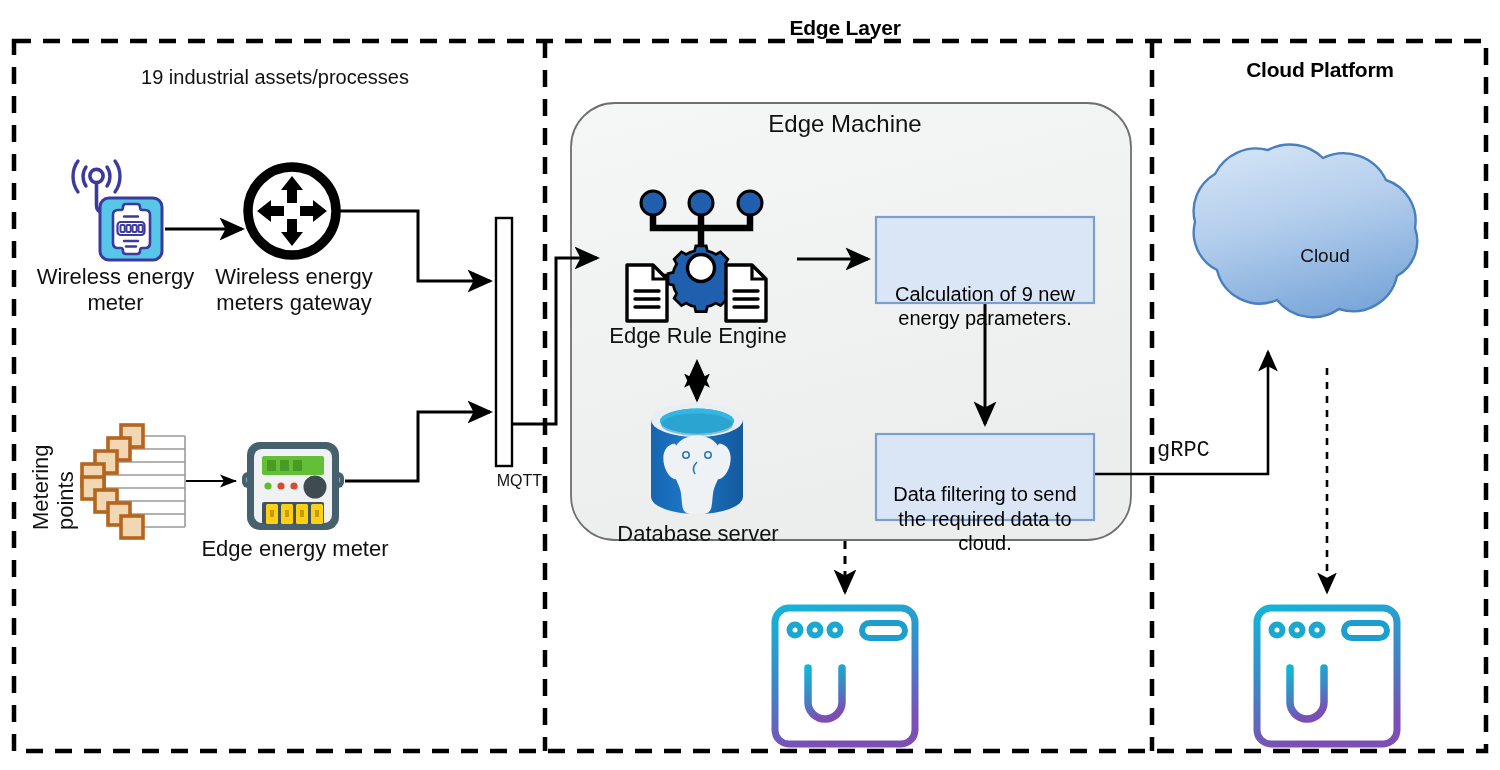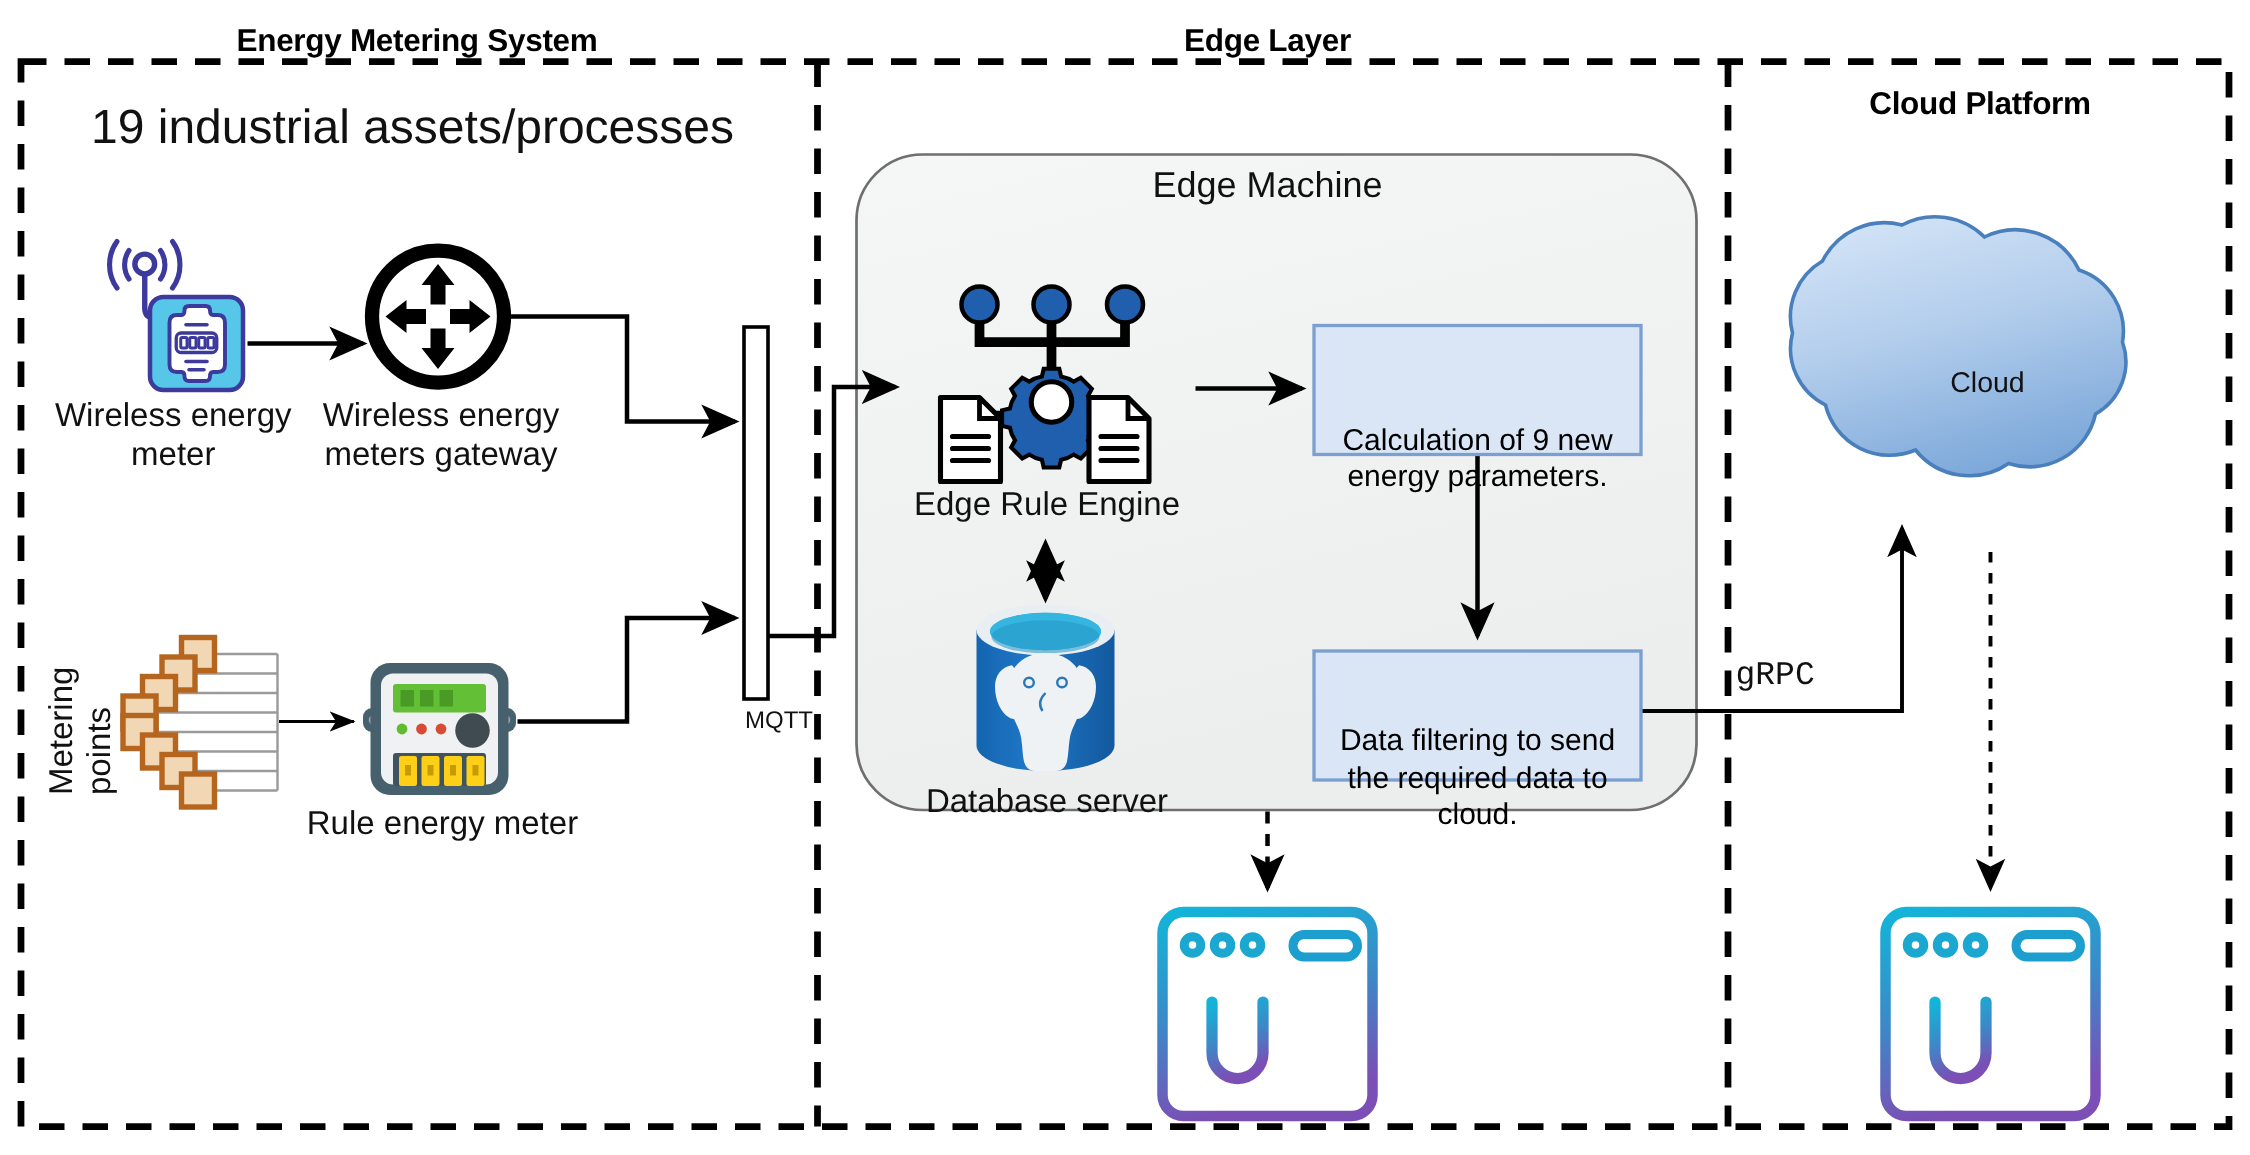--- a/index.html
+++ b/index.html
@@ -66,21 +66,20 @@
     line-height: 1.15;
     white-space: nowrap;
     transform-origin: 0 0;
   }
 </style>
 </head>
 <body>
 
 <div id="stage">
 
-  <div class="sec-title" style="left:0px; top:16px; width:556px;">Energy Metering System</div>
   <div class="sec-title" style="left:560px; top:16px; width:570px;">Edge Layer</div>
   <div class="sec-title" style="left:1140px; top:16px; width:360px;margin-top:42px;">Cloud Platform</div>
 
   <svg class="svg-layer" viewBox="0 0 1500 770">
     <defs>
       <marker id="arrowBlack" markerWidth="9" markerHeight="9" refX="7.5" refY="4.2" orient="auto" markerUnits="strokeWidth">
         <path d="M0,0.4 L8.5,4.2 L0,8.0 L2.0,4.2 Z" fill="#000"></path>
       </marker>
       <marker id="arrowBlackStart" markerWidth="9" markerHeight="9" refX="1.2" refY="4.2" orient="auto" markerUnits="strokeWidth">
         <path d="M8.5,0.4 L0,4.2 L8.5,8.0 L6.5,4.2 Z" fill="#000"></path>
@@ -364,38 +363,38 @@
         <circle cx="1277" cy="630" r="5.5"></circle>
         <circle cx="1297" cy="630" r="5.5"></circle>
         <circle cx="1317" cy="630" r="5.5"></circle>
       </g>
       <rect x="1344" y="623" width="43" height="15" rx="7.5" ry="7.5" fill="none" stroke="#1c9fce" stroke-width="6"></rect>
       <path d="M1290 668 L1290 702 a17 17 0 0 0 34 0 L1324 668" fill="none" stroke="url(#uiGrad)" stroke-width="7.5" stroke-linecap="round" stroke-linejoin="round"></path>
       <line x1="1348" y1="668" x2="1348" y2="719" stroke="url(#uiGrad)" stroke-width="7.5" stroke-linecap="round"></line>
     </g>
   </svg>
 
-  <div class="lbl" style="left:20px; top:66px; width:510px; font-size:32px;">19 industrial assets/processes</div>
+  <div class="lbl" style="left:20px; top:66px; width:510px; font-size:20px;">19 industrial assets/processes</div>
 
   <div style="position:absolute; left:18px; top:264px; width:195px; text-align:center; font-size:22px; line-height:1.18; color:#111;">
     <div>Wireless energy</div>
     <div>meter</div>
   </div>
 
   <div style="position:absolute; left:198px; top:264px; width:192px; text-align:center; font-size:22px; line-height:1.18; color:#111;">
     <div>Wireless energy</div>
     <div>meters gateway</div>
   </div>
 
   <div class="rot-lbl" style="left:28px; top:530px; transform:rotate(-90deg); width:120px; text-align:left;">
     <div>Metering</div>
     <div>points</div>
   </div>
 
-  <div class="lbl" style="left:180px; top:536px; width:230px;">Rule energy meter</div>
+  <div class="lbl" style="left:180px; top:536px; width:230px;">Edge energy meter</div>
 
   <div class="lbl-sm" style="left:468px; top:472px; width:74px;">MQTT</div>
 
   <div class="lbl" style="left:700px; top:110px; width:290px; font-size:24px;">Edge Machine</div>
 
   <div class="lbl" style="left:587px; top:323px; width:222px;">Edge Rule Engine</div>
 
   <div class="lbl" style="left:603px; top:521px; width:190px;">Database server</div>
 
   <div class="box-text" style="left:878px; top:219px; width:214px; height:82px;">

